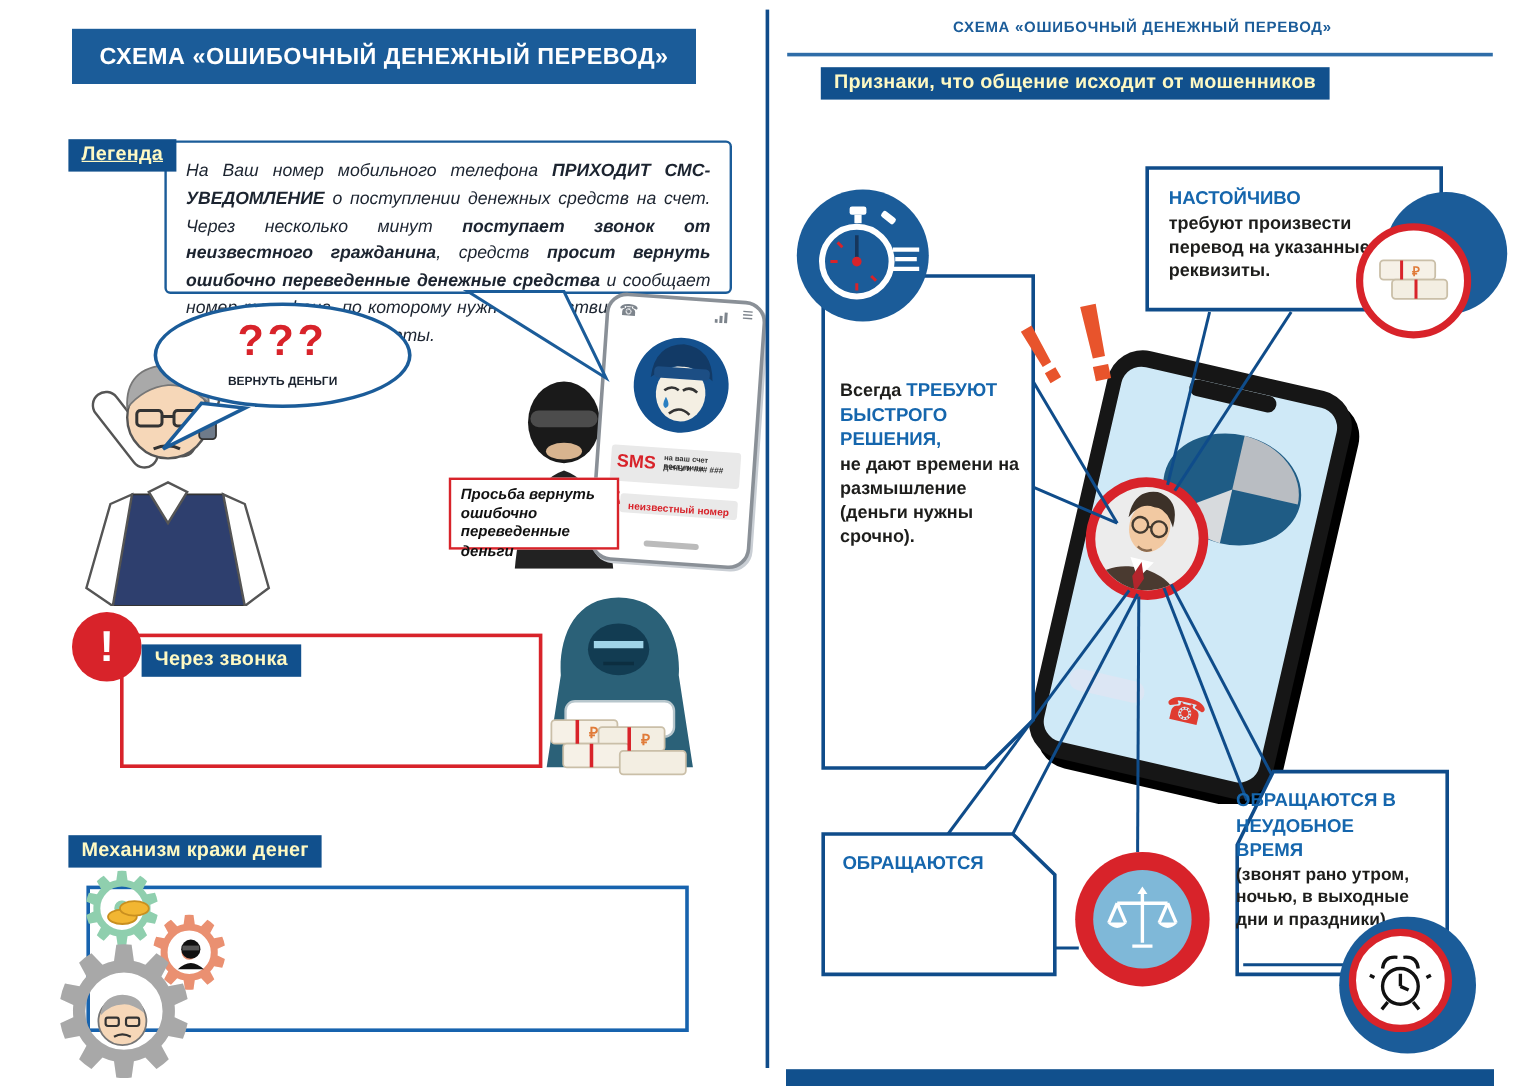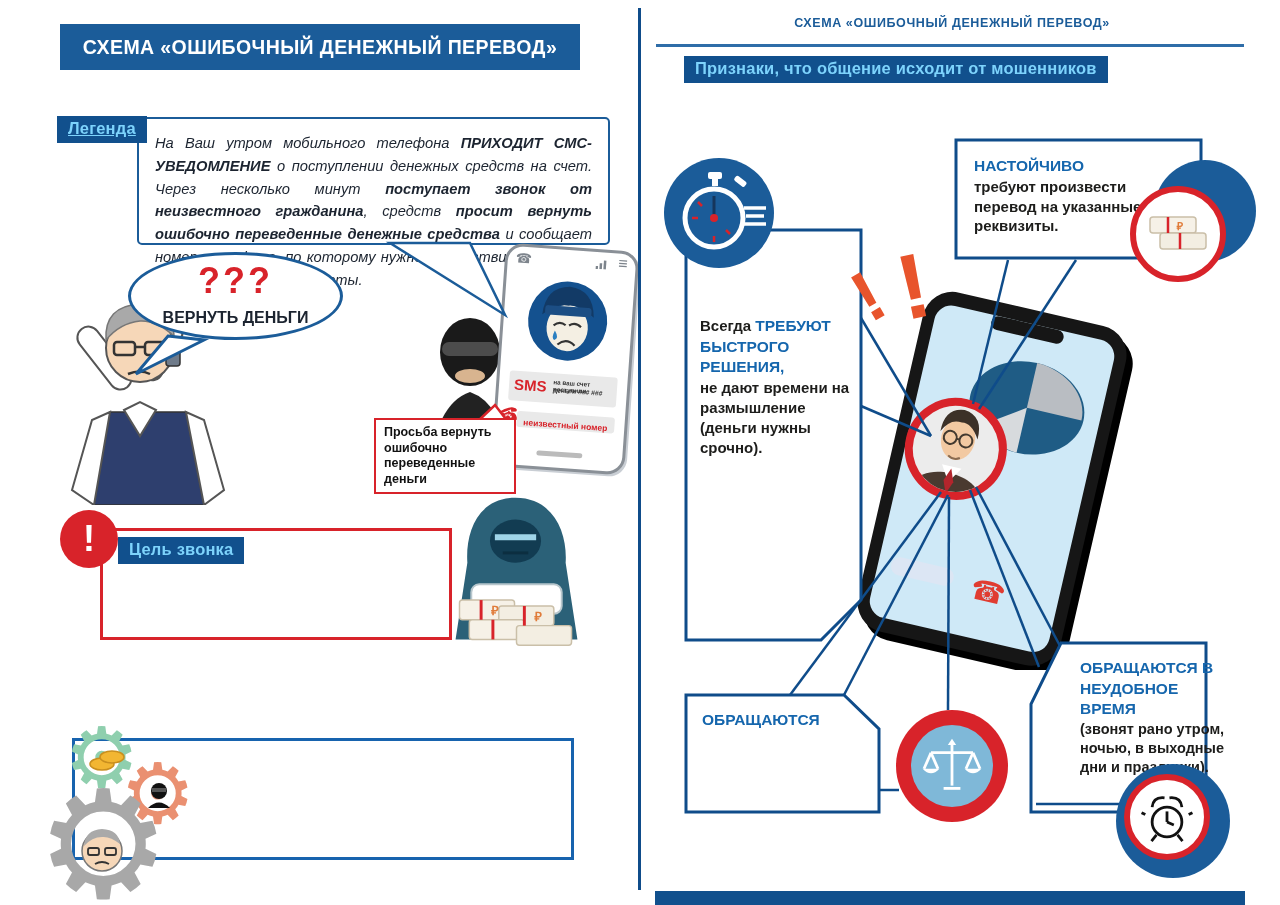--- a/index.html
+++ b/index.html
@@ -1,30 +1,30 @@
 <!DOCTYPE html>
 <html style="--header-blue: #1b5c99; --navy: #11508d; --line-blue: #0f4c8a; --red: #d8232a; --blue-text: #1566ad; --dark-text: #1d1d1b; --orange: #e8542c; --screen-blue: #cfe9f7; --hoodie-teal: #2b6178;"><head>
 <meta charset="utf-8">
 <style>
   html,body{margin:0;padding:0;background:#fff;}
   .page{position:relative;width:1280px;height:905px;background:#fff;overflow:hidden;
         font-family:"Liberation Sans",sans-serif;color:var(--dark-text);}
   .abs{position:absolute;}
-  .chip{display:inline-block;background:var(--navy);color:#7dd3fc;font-weight:700;
+  .chip{display:inline-block;background:var(--navy);color:#fef9c3;font-weight:700;
         font-size:16.5px;padding:3px 11px 5px;white-space:nowrap;letter-spacing:.2px;}
   .main-header{background:var(--header-blue);color:#fff;font-weight:700;font-size:19.5px;
         display:flex;align-items:center;justify-content:center;letter-spacing:.4px;}
   .legend-box{background:#fff;border:2.5px solid var(--header-blue);border-radius:5px;
         padding:13px 16px;box-sizing:border-box;}
   .legend-text{font-style:italic;font-size:14.7px;line-height:1.55;text-align:justify;color:#1c2430;}
   .legend-text b{font-weight:800;}
   .bubble{border:3px solid var(--header-blue);border-radius:50%;background:#fff;
         display:flex;flex-direction:column;align-items:center;justify-content:center;box-sizing:border-box;}
   .q-marks{color:var(--red);font-weight:800;font-size:36px;line-height:.9;letter-spacing:3px;}
-  .bubble-label{font-weight:800;font-size:16px;color:#1c2430;margin-top:12px;}
+  .bubble-label{font-weight:800;font-size:10px;color:#1c2430;margin-top:12px;}
   .note-box{background:#fff;border:2.5px solid var(--red);padding:5px 8px;box-sizing:border-box;
         font-size:12.5px;font-weight:700;line-height:1.25;color:#111;}
   .goal-box{background:#fff;border:3px solid var(--red);box-sizing:border-box;}
   .goal-text,.social-text{font-weight:700;font-size:15.5px;line-height:1.5;color:#1d1d1b;}
   .social-box{background:#fff;border:3px solid #1763ae;box-sizing:border-box;}
   .blue-hl{color:var(--blue-text);font-weight:800;}
   .alert-circle{background:var(--red);border-radius:50%;color:#fff;font-weight:800;
         display:flex;align-items:center;justify-content:center;}
   .right-title{color:var(--header-blue);font-weight:700;font-size:12.5px;letter-spacing:.6px;text-align:center;}
   .rt-text{font-weight:700;font-size:15px;line-height:1.33;color:#1d1d1b;}
@@ -47,21 +47,21 @@
   <div class="abs main-header z3" style="left:60px;top:24px;width:520px;height:46px;">
     <span>СХЕМА «ОШИБОЧНЫЙ ДЕНЕЖНЫЙ ПЕРЕВОД»</span>
   </div>
 
   <div class="abs chip z3" style="left:57px;top:116px;text-decoration:underline;">
     <span>Легенда</span>
   </div>
 
   <div class="abs legend-box z1" style="left:137px;top:117px;width:473px;height:128px;">
     <div class="legend-text">
-      <span>На Ваш утром мобильного телефона </span><b>ПРИХОДИТ СМС-УВЕДОМЛЕНИЕ</b><span> о поступлении денежных средств на счет. Через несколько минут </span><b>поступает звонок от неизвестного гражданина</b><span>, средств </span><b>просит вернуть ошибочно переведенные денежные средства</b><span> и сообщает номер телефона, по которому нужно осуществить перевод, или номер банковской карты.</span>
+      <span>На Ваш номер мобильного телефона </span><b>ПРИХОДИТ СМС-УВЕДОМЛЕНИЕ</b><span> о поступлении денежных средств на счет. Через несколько минут </span><b>поступает звонок от неизвестного гражданина</b><span>, средств </span><b>просит вернуть ошибочно переведенные денежные средства</b><span> и сообщает номер телефона, по которому нужно осуществить перевод, или номер банковской карты.</span>
     </div>
   </div>
 
   <div class="abs bubble z2" style="left:128px;top:252px;width:215px;height:88px;">
     <div class="q-marks">???</div>
     <div class="bubble-label">ВЕРНУТЬ ДЕНЬГИ</div>
   </div>
 
   <svg class="abs z1" style="left:52px;top:290px;" width="190" height="215" viewBox="0 0 190 215">
     <rect x="14" y="34" width="74" height="22" rx="11" transform="rotate(52 28 58)" fill="#fff" stroke="#555" stroke-width="2"></rect>
@@ -115,30 +115,30 @@
     </div>
     <div class="pill" style="left:42px;top:202px;width:46px;height:5px;background:#bbb;"></div>
   </div>
 
   <svg class="abs z2" style="left:0;top:0;pointer-events:none;" width="640" height="905" viewBox="0 0 640 905">
     <polygon points="390,243 470,243 505,315" fill="#fff" stroke="#1b5c99" stroke-width="2.5"></polygon>
     <polygon points="168,336 204,340 136,374" fill="#fff" stroke="#1b5c99" stroke-width="3"></polygon>
     <polygon points="495,405 512,427 477,422" fill="#fff" stroke="#d8232a" stroke-width="2.5"></polygon>
   </svg>
 
-  <div class="abs note-box z3" style="left:374px;top:418px;width:142px;height:76px;">
+  <div class="abs note-box z3" style="left:374px;top:398px;width:142px;height:60px;font-style:italic;">
     <span>Просьба вернуть ошибочно переведенные деньги</span>
   </div>
 
   <div class="abs alert-circle z3" style="left:60px;top:510px;width:58px;height:58px;font-size:36px;">
     <span>!</span>
   </div>
   <div class="abs goal-box z2" style="left:100px;top:528px;width:352px;height:112px;"></div>
   <div class="abs chip z3" style="left:118px;top:537px;">
-    <span>Цель звонка</span>
+    <span>Через звонка</span>
   </div>
 
   <svg class="abs z1" style="left:430px;top:490px;" width="172" height="172" viewBox="0 0 175 175">
     <path d="M87,8 C48,8 36,44 38,74 L26,152 H150 L138,74 C140,44 126,8 87,8 Z" fill="#2b6178"></path>
     <ellipse cx="87" cy="52" rx="26" ry="22" fill="#123c52"></ellipse>
     <path d="M66,48 h42" stroke="#9fd4e8" stroke-width="6"></path>
     <path d="M74,64 h26" stroke="#0c2e40" stroke-width="3"></path>
     <rect x="42" y="96" width="92" height="30" rx="8" fill="#fff" stroke="#b7c6cc" stroke-width="2"></rect>
     <g>
       <rect x="30" y="112" width="56" height="20" rx="3" fill="#f6f1e7" stroke="#cabfa8" stroke-width="1.5"></rect>
@@ -146,20 +146,23 @@
       <rect x="40" y="132" width="56" height="20" rx="3" fill="#f6f1e7" stroke="#cabfa8" stroke-width="1.5"></rect>
       <rect x="88" y="138" width="56" height="20" rx="3" fill="#f3eee2" stroke="#cabfa8" stroke-width="1.5"></rect>
       <line x1="52" y1="112" x2="52" y2="132" stroke="#d8232a" stroke-width="3"></line>
       <line x1="96" y1="118" x2="96" y2="138" stroke="#d8232a" stroke-width="3"></line>
       <line x1="64" y1="132" x2="64" y2="152" stroke="#d8232a" stroke-width="3"></line>
       <text x="66" y="127" font-size="13" font-weight="bold" fill="#e07b39" text-anchor="middle">₽</text>
       <text x="110" y="133" font-size="13" font-weight="bold" fill="#e07b39" text-anchor="middle">₽</text>
     </g>
   </svg>
 
+  <div class="abs chip z3" style="left:57px;top:696px;">
+    <span>Механизм кражи денег</span>
+  </div>
   <div class="abs social-box z1" style="left:72px;top:738px;width:502px;height:122px;"></div>
 
   <div class="abs gear z2" style="left:64px;top:716px;font-size:84px;color:#8fcfae;">⚙</div>
   <svg class="abs z3" style="left:88px;top:748px;" width="42" height="26" viewBox="0 0 42 26">
     <ellipse cx="14" cy="16" rx="12" ry="6" fill="#f2b632" stroke="#c98f1f" stroke-width="1.5"></ellipse>
     <ellipse cx="24" cy="9" rx="12" ry="6" fill="#f2b632" stroke="#c98f1f" stroke-width="1.5"></ellipse>
   </svg>
   <div class="abs gear z2" style="left:120px;top:752px;font-size:84px;color:#ea9071;">⚙</div>
   <svg class="abs z3" style="left:146px;top:782px;" width="26" height="26" viewBox="0 0 26 26">
     <circle cx="13" cy="9" r="8" fill="#111"></circle>
@@ -294,21 +297,21 @@
             <line x1="80" y1="31" x2="90" y2="54"></line>
           <line x1="38" y1="82" x2="62" y2="82"></line>
         </g>
         <path d="M8,54 L32,54 Q20,67 8,54 Z" fill="#fff"></path>
         <path d="M68,54 L92,54 Q80,67 68,54 Z" fill="#fff"></path>
         <path d="M44,20 L56,20 L50,11 Z" fill="#fff"></path>
       </svg>
     </div>
   </div>
 
-  <div class="abs rt-text z3" style="left:1080px;top:658px;width:152px;font-size:14.5px;">
+  <div class="abs rt-text z3" style="left:1030px;top:658px;width:152px;font-size:14.5px;">
     <span class="blue-hl">ОБРАЩАЮТСЯ В НЕУДОБНОЕ ВРЕМЯ</span><br>
     <span>(звонят рано утром, ночью, в выходные дни и праздники).</span>
   </div>
 
   <div class="abs z3" style="left:1116px;top:764px;width:114px;height:114px;">
     <div class="abs circle blue-disc" style="left:0;top:0;width:114px;height:114px;"></div>
     <div class="abs circle" style="left:8px;top:10px;width:74px;height:74px;background:#fff;border:6px solid var(--red);">
       <svg width="62" height="62" viewBox="0 0 100 100">
         <g stroke="#111" stroke-width="4.5" fill="none">
           <circle cx="50" cy="58" r="24"></circle>

